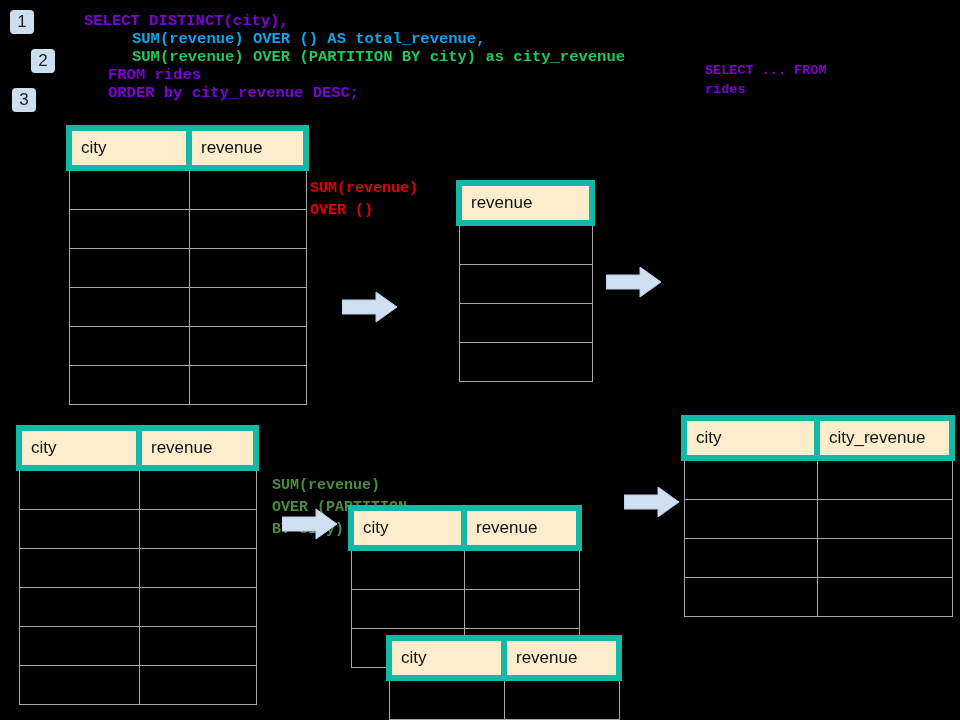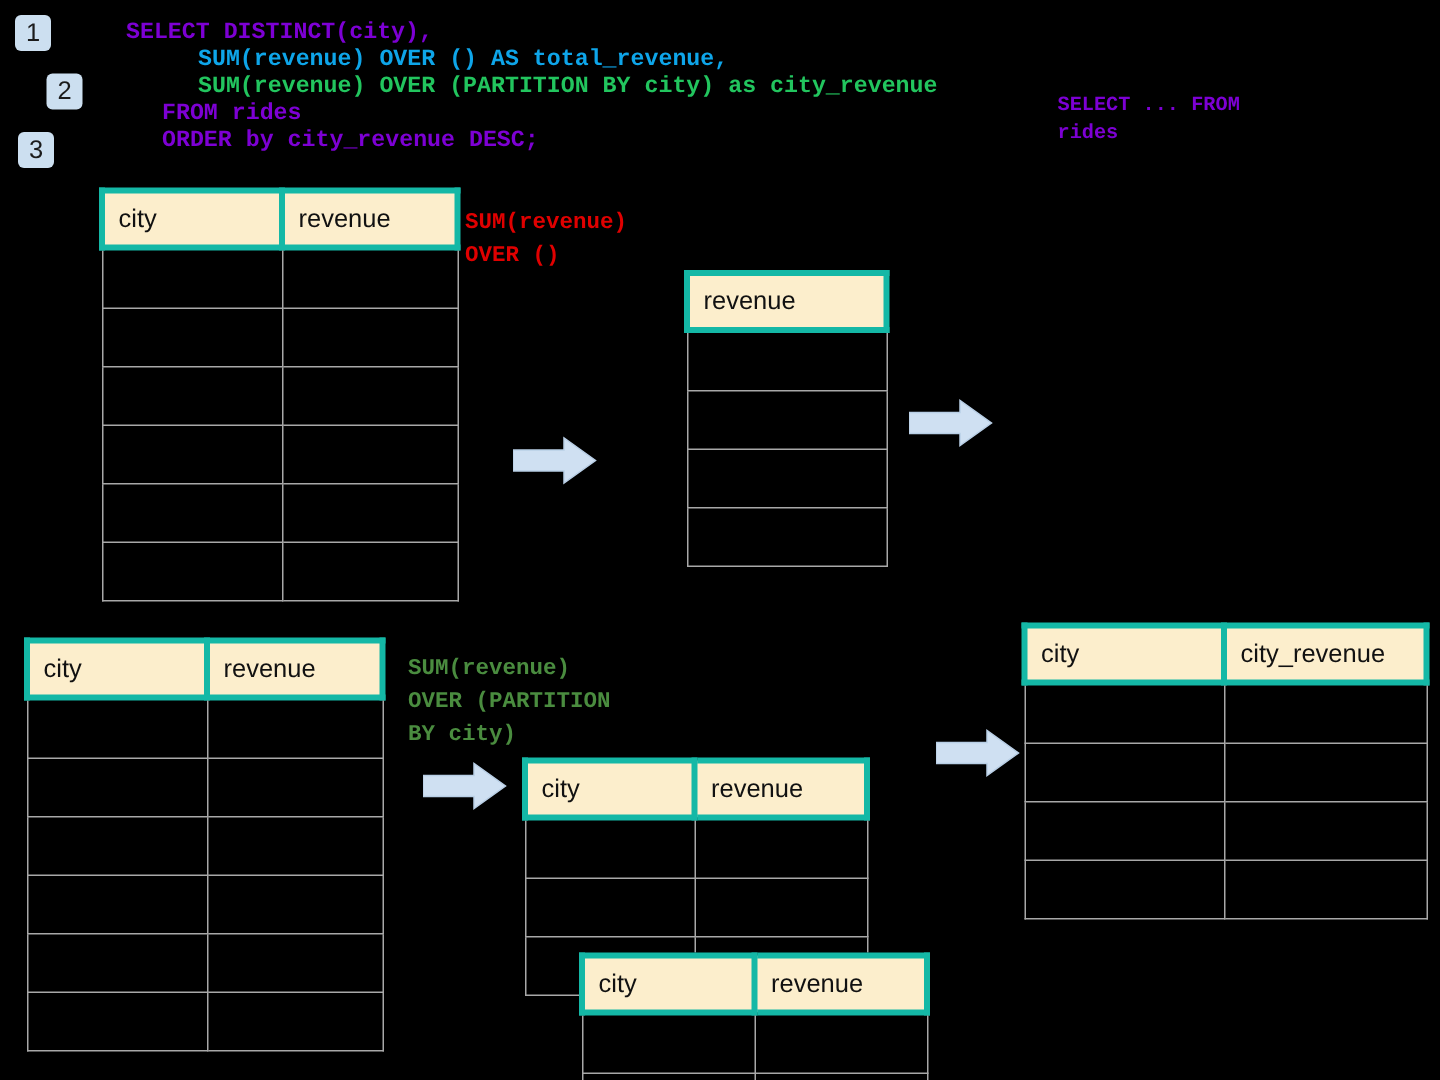--- a/index.html
+++ b/index.html
@@ -56,20 +56,21 @@
   }
 
   
   .annot {
     position: absolute;
     font-family: "Liberation Mono", monospace;
     font-size: 15px;
     font-weight: bold;
     line-height: 22px;
     white-space: pre-line;
+    margin-top: 40px;
   }
   .annot.red   { color: #e00000; }
   .annot.green { color: #4a8c3f; }
 
   
   .tbl {
     position: absolute;
     border-collapse: collapse;
     table-layout: fixed;
     background: #000000;
@@ -81,21 +82,21 @@
     background: #000000;
   }
   .tbl td.hdr {
     background: #fceecc;
     color: #111111;
     font-family: "Liberation Sans", sans-serif;
     font-size: 17px;
     text-align: left;
     padding: 0 0 0 9px;
     height: 34px;
-    border: 4px solid #14b8a6;
+    border: 6px solid #14b8a6;
   }
 
   
   .arrow {
     position: absolute;
     width: 56px;
     height: 34px;
   }
 </style>
 </head>

